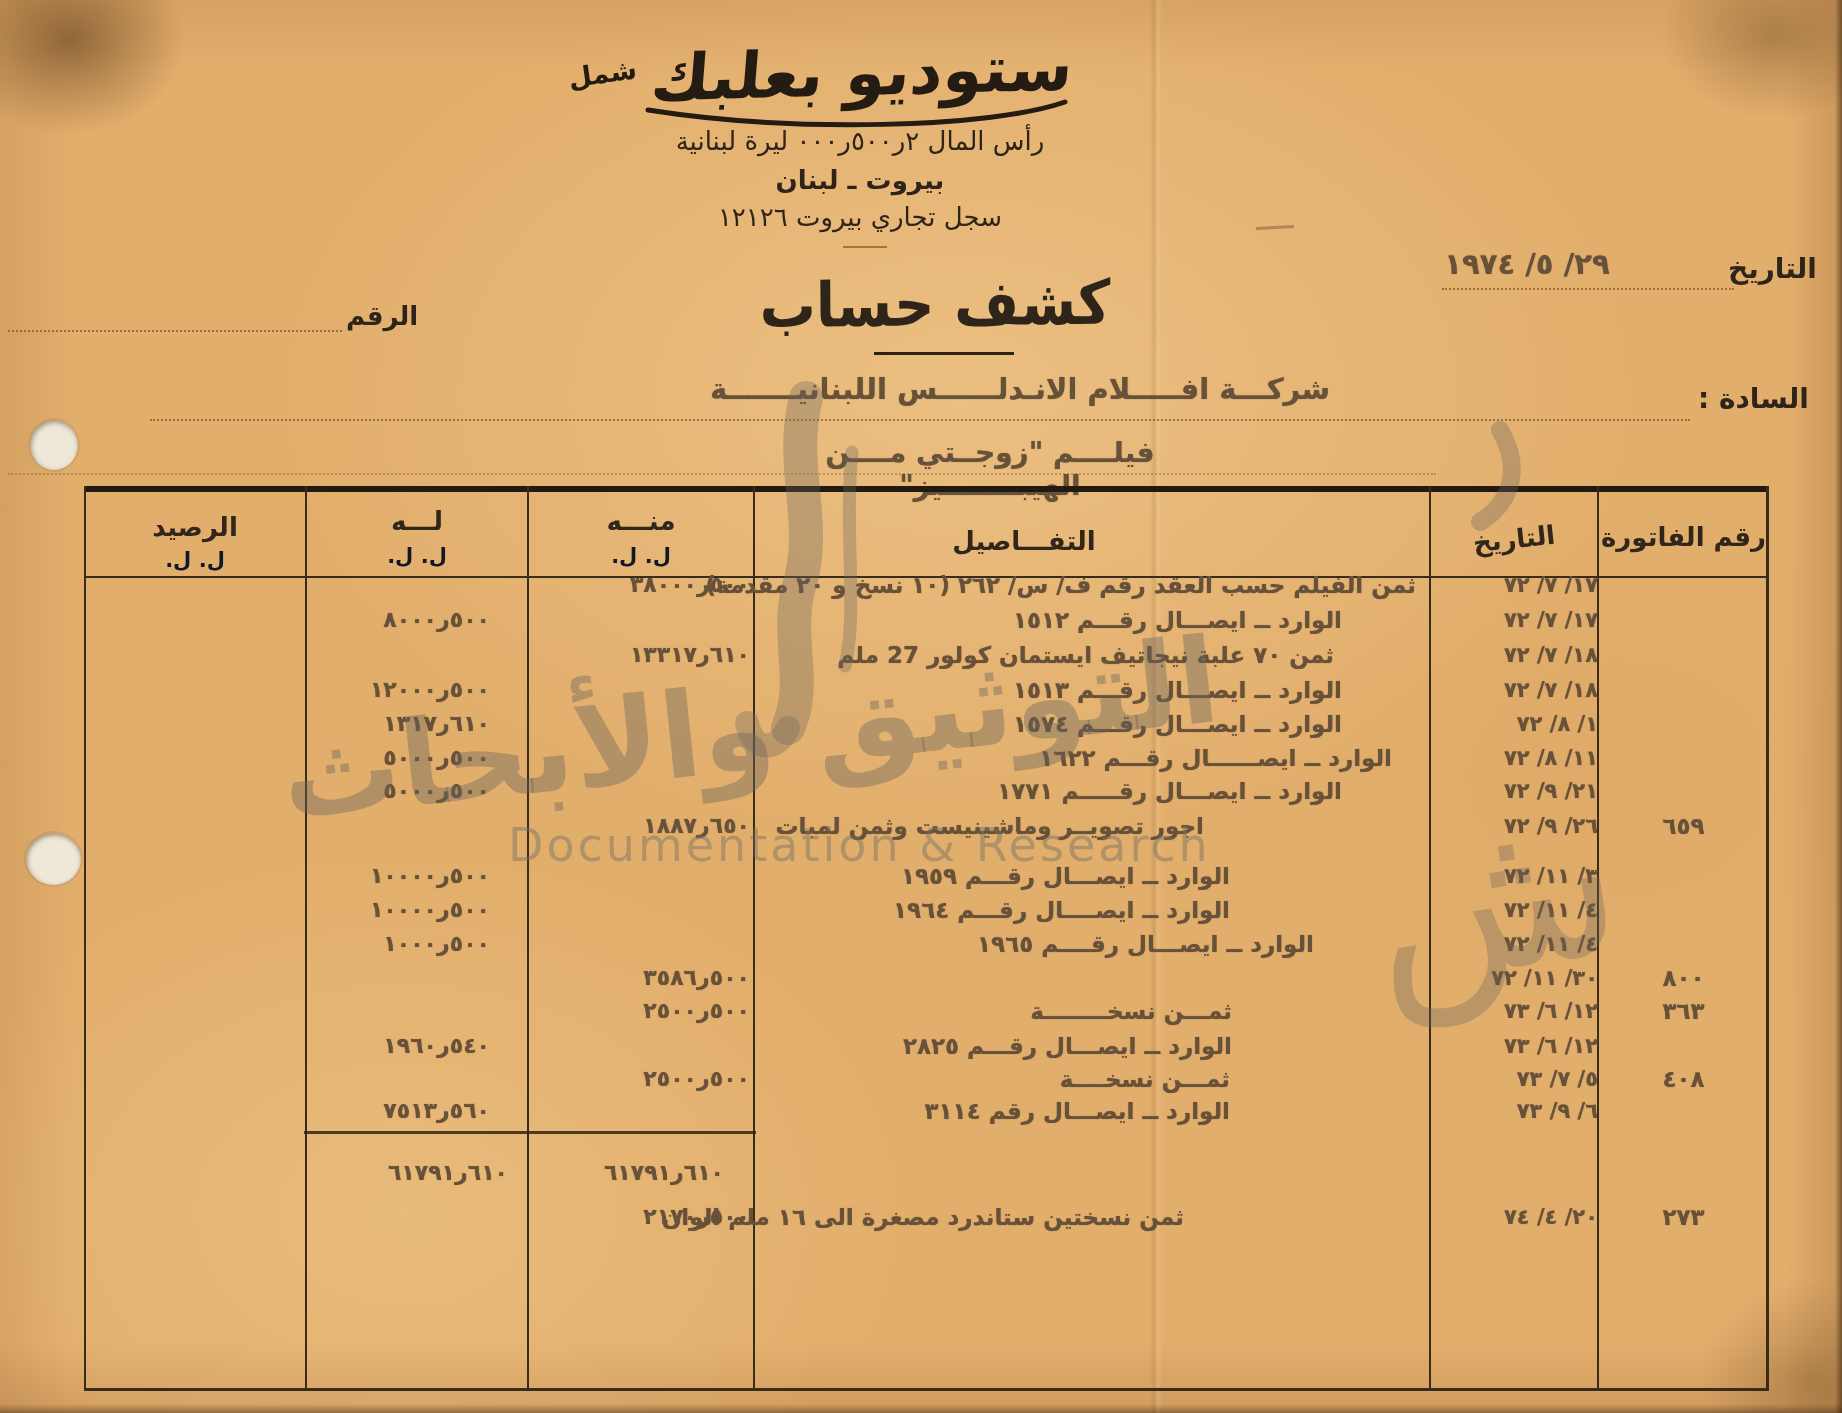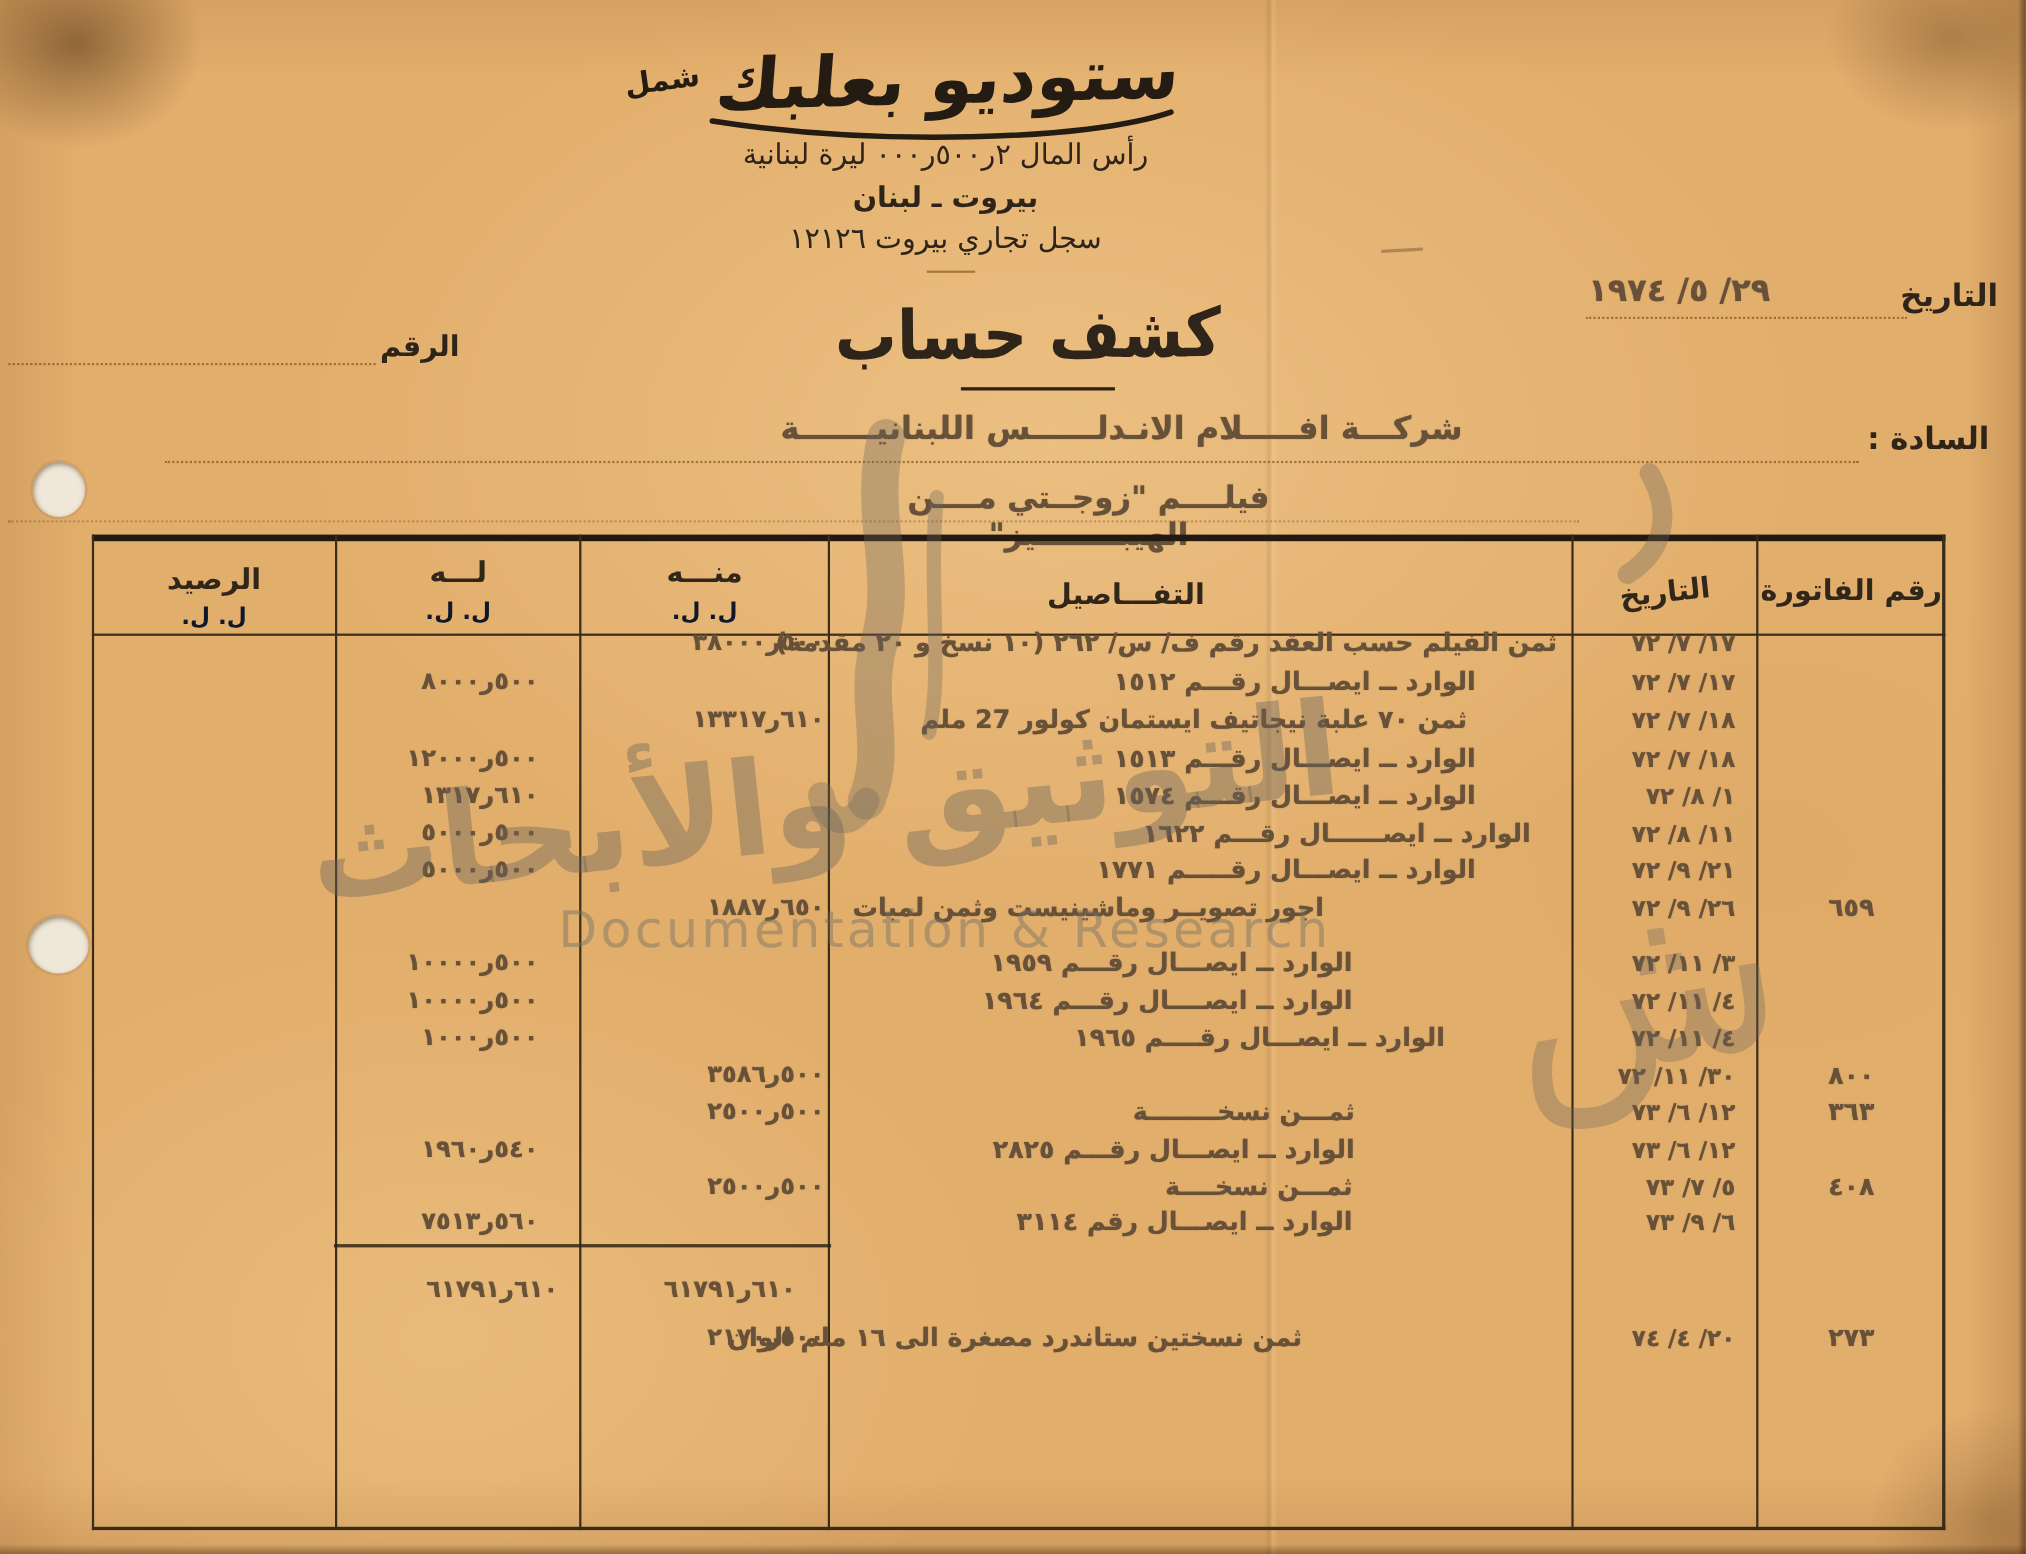--- a/index.html
+++ b/index.html
@@ -66,21 +66,21 @@
   .vl{position:absolute;top:0;height:100%;width:2px;background:#3a2c1b;}
   .hl{position:absolute;left:0;width:100%;background:#3a2c1b;}
   .hl-top{top:0;height:6px;background:#221910;}
   .hl-head{top:90px;height:2px;}
   .hl-bot{top:902px;height:3px;}
   .th{position:absolute;text-align:center;font-weight:bold;font-size:26px;color:#31261a;}
   .th-cur{position:absolute;text-align:center;font-weight:bold;font-size:21px;color:#0f172a;}
   .trow{position:absolute;left:0;width:100%;height:30px;line-height:30px;}
   .cell{position:absolute;top:0;height:30px;box-sizing:border-box;white-space:nowrap;}
   .c-details{left:670px;width:676px;text-align:right;font-size:23px;}
-  .c-date{left:1346px;width:168px;text-align:right;padding-right:20px;font-size:21px;letter-spacing:2px;}
+  .c-date{left:1346px;width:168px;text-align:right;font-size:21px;letter-spacing:2px;}
   .c-debit{left:444px;width:258px;text-align:right;padding-right:36px;font-size:22px;}
   .c-credit{left:222px;width:212px;text-align:right;padding-right:28px;font-size:22px;}
   .c-invoice{left:1514px;width:171px;text-align:center;font-size:23px;letter-spacing:6px;}
   .totals-rule{position:absolute;left:220px;top:645px;width:452px;height:3px;background:rgba(48,36,20,.85);}
   .t-credit{left:222px;top:672px;width:222px;text-align:right;padding-right:20px;font-size:22px;height:30px;line-height:30px;}
   .t-debit{left:444px;top:672px;width:226px;text-align:right;padding-right:30px;font-size:22px;height:30px;line-height:30px;}
 </style>
 </head>
 <body>
 

